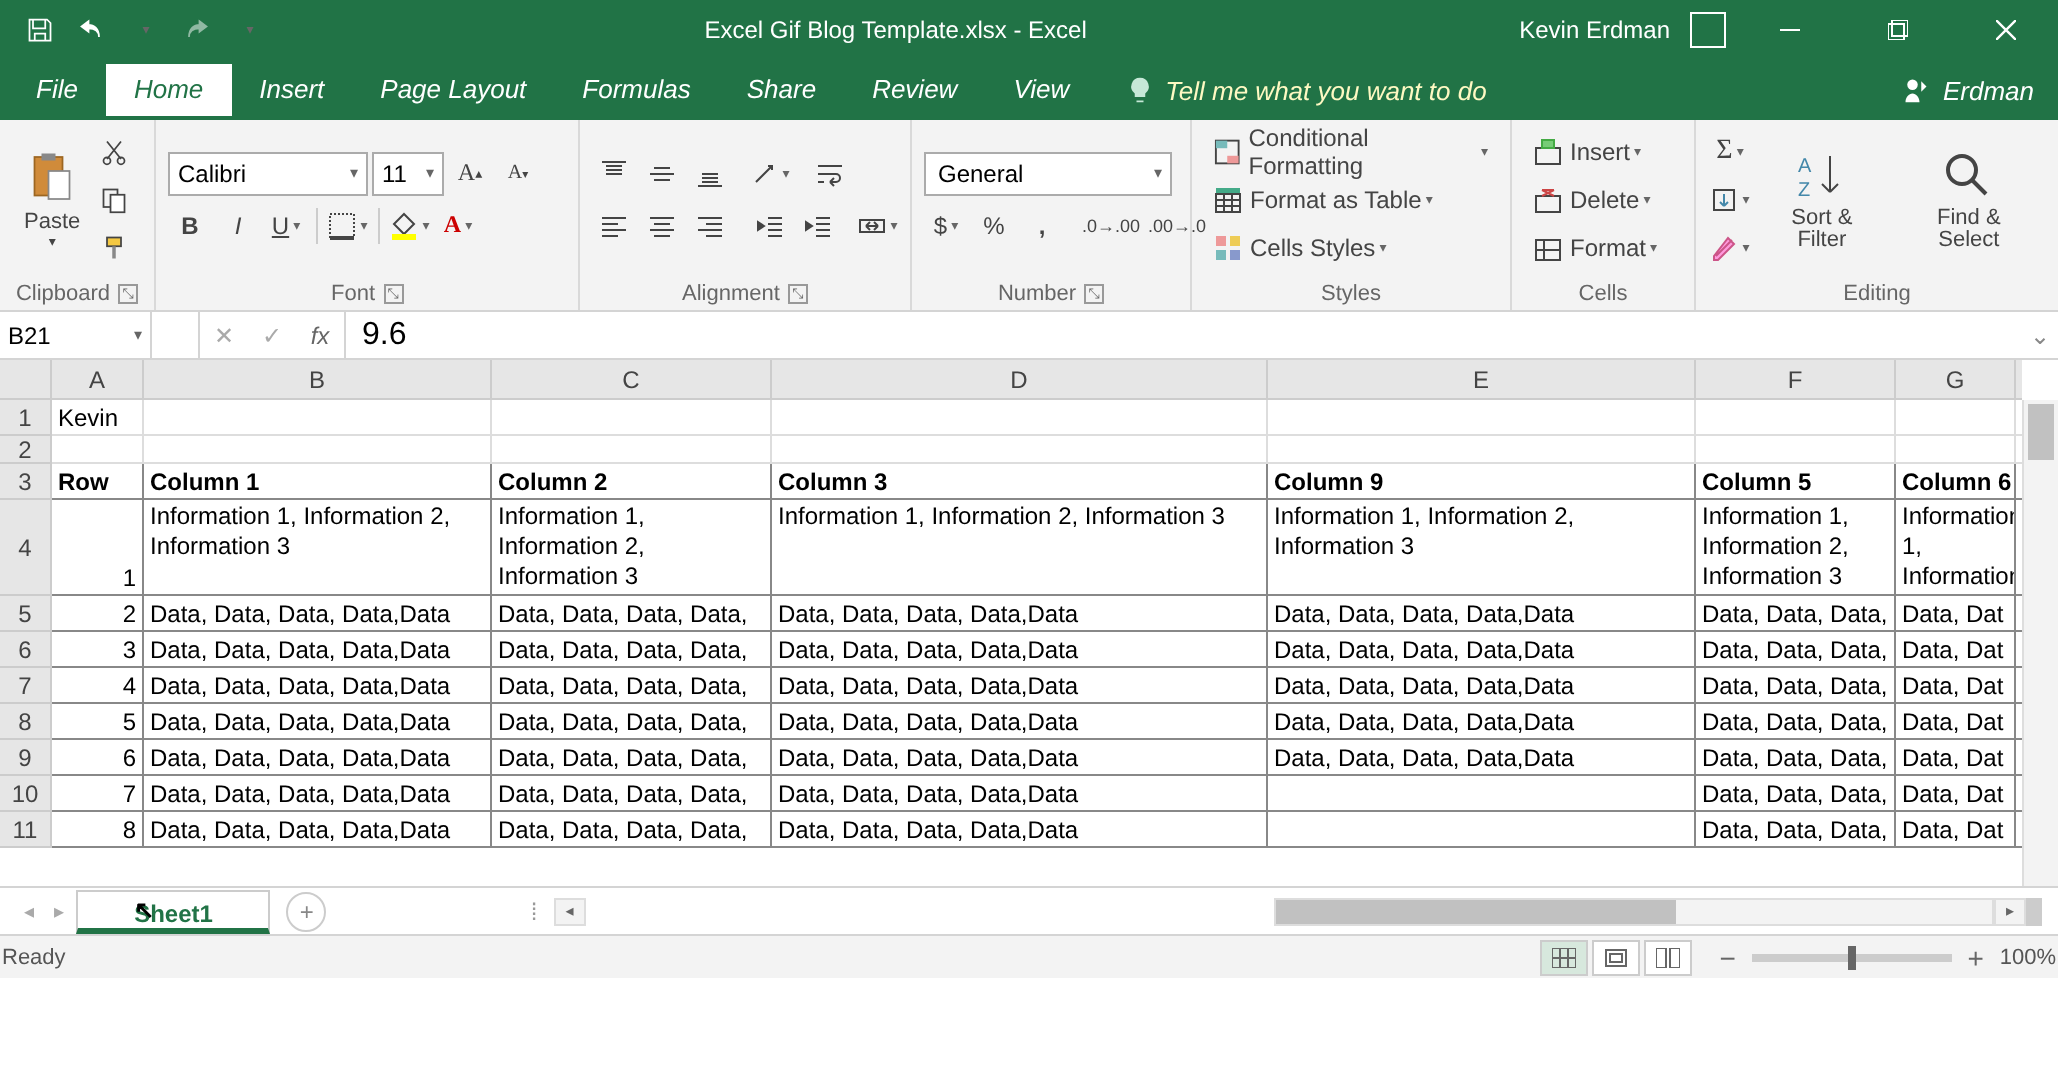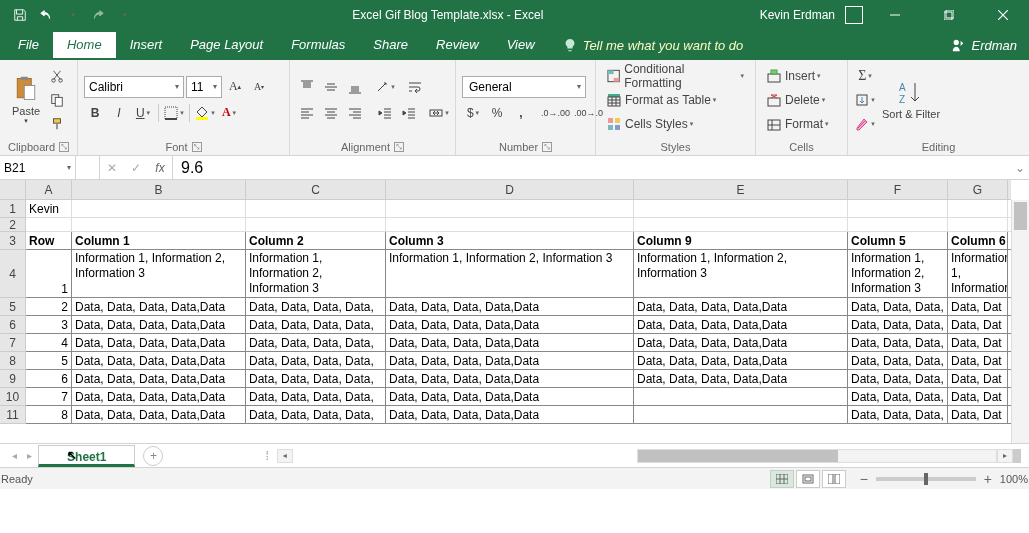--- a/index.html
+++ b/index.html
@@ -436,20 +436,27 @@
           </div>
       </div>
       <div class="vbig" style="height:68px">
         <svg viewBox="0 0 28 28">
             <text x="2" y="12" font-size="10" fill="#48a">A</text>
             <text x="2" y="24" font-size="10" fill="#48a">Z</text>
             <path d="M18 4v18M18 22l-4-4M18 22l4-4" stroke="#444" fill="none"></path>
           </svg>
         <span style="text-align:center;line-height:11px">Sort &amp; Filter</span>
       </div>
+      <div class="vbig" style="height:68px">
+        <svg viewBox="0 0 28 28">
+            <circle cx="11" cy="11" r="7" fill="none" stroke="#444" stroke-width="2"></circle>
+            <path d="M16 16l7 7" stroke="#444" stroke-width="2"></path>
+          </svg>
+        <span style="text-align:center;line-height:11px">Find &amp; Select</span>
+      </div>
     </div>
     <div class="group-label">
         <span>Editing</span>
       </div>
   </div>
 </div>
 
 <div class="formula-bar">
   <div class="name-box">
       <span>B21</span>

